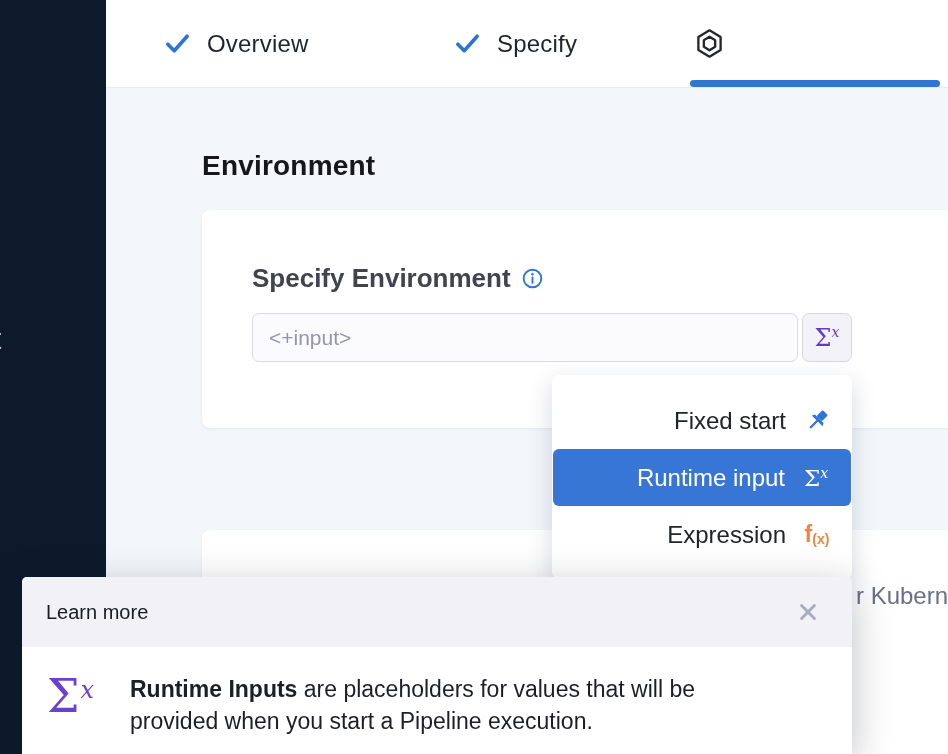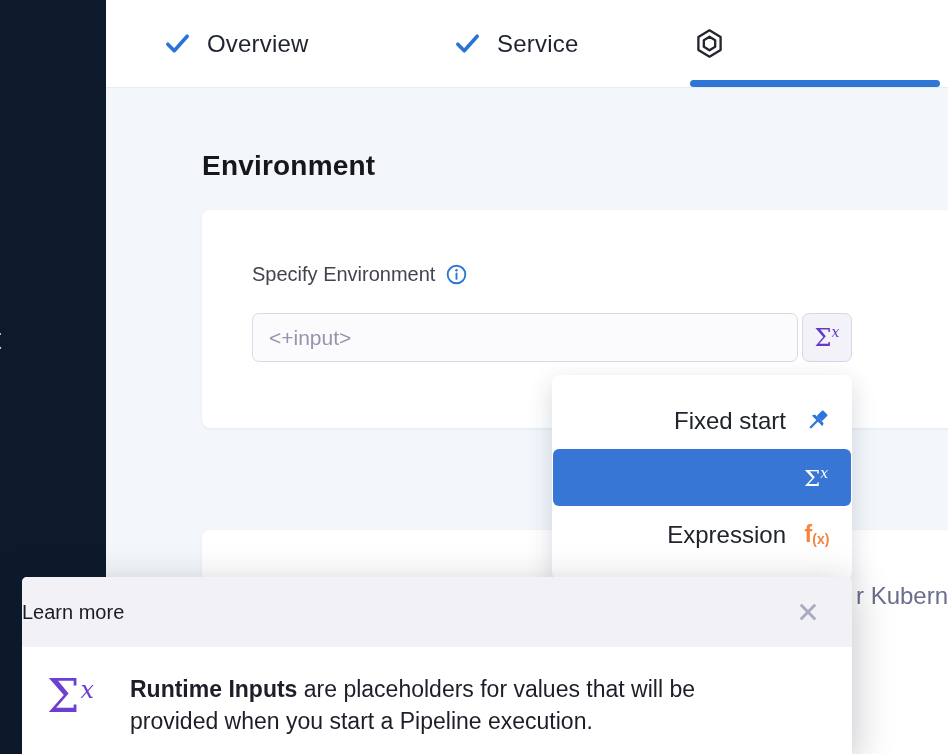--- a/index.html
+++ b/index.html
@@ -22,21 +22,21 @@
   
   .h1{position:absolute;font-size:28px;font-weight:700;color:#16161D;letter-spacing:.2px;}
   #env-heading{left:202px;top:150px;}
   #infra-heading{left:202px;top:470px;z-index:1;}
   .card{position:absolute;background:#ffffff;border-radius:8px;box-shadow:0 1px 3px rgba(40,41,61,.07);}
   #env-card{left:202px;top:210px;width:766px;height:218px;}
   #infra-card{left:202px;top:530px;width:766px;height:224px;border-radius:8px 8px 0 0;z-index:1;}
   #kubern-clip{position:absolute;left:856px;top:582px;font-size:24px;color:#6A6E8C;white-space:nowrap;z-index:6;}
   
   #env-label-row{position:absolute;left:252px;top:263px;display:flex;align-items:center;gap:10px;z-index:2;}
-  #env-label-row .label{font-size:20px;font-weight:400;color:#41444F;}
+  #env-label-row .label{font-size:26px;font-weight:700;color:#41444F;}
   #env-input{position:absolute;left:252px;top:313px;width:546px;height:49px;background:#FBFBFE;
     border:1px solid #D9DAE4;border-radius:7px;font-size:21px;color:#9495AC;
     padding:0 16px;line-height:47px;z-index:2;font-family:"Liberation Sans",sans-serif;}
   #rt-btn{position:absolute;left:802px;top:313px;width:50px;height:49px;background:#F3F2F9;
     border:1px solid #D9D6E6;border-radius:7px;display:flex;align-items:center;justify-content:center;cursor:pointer;z-index:2;}
   .sigma{font-family:"DejaVu Serif",serif;}
   .sigma-x{font-family:"DejaVu Serif",serif;font-style:italic;}
   #rt-btn .sigma{font-size:24px;color:#6438C8;}
   #rt-btn .sigma-x{font-size:14px;color:#6438C8;position:relative;top:-6px;}
   
@@ -48,21 +48,21 @@
   .menu-item .mi-icon{display:flex;align-items:center;justify-content:center;width:34px;}
   .menu-item.selected .sigma{font-size:23px;color:#fff;}
   .menu-item.selected .sigma-x{font-size:14px;color:#fff;position:relative;top:-5px;}
   .fx{color:#F5833D;font-size:23px;font-weight:600;}
   .fx .fx-sub{font-size:14px;position:relative;top:4px;font-weight:700;}
   
   #learn-more{position:absolute;left:22px;top:577px;width:830px;height:177px;background:#ffffff;
     border-radius:5px 5px 0 0;box-shadow:0 10px 40px rgba(20,25,40,.28);z-index:20;}
   #lm-header{position:relative;height:70px;background:#F1F1F6;border-radius:5px 5px 0 0;
     display:flex;align-items:center;}
-  #lm-title{font-size:20px;color:#1B1B26;}
+  #lm-title{margin-left:24px;font-size:20px;color:#1B1B26;}
   #lm-close{position:absolute;right:33px;top:24px;width:22px;height:22px;cursor:pointer;display:flex;}
   #lm-body{position:relative;height:107px;}
   #lm-sigma{position:absolute;left:25px;top:22px;}
   #lm-sigma .sigma{font-size:46px;color:#6B3FD1;}
   #lm-sigma .sigma-x{font-size:24px;color:#6B3FD1;position:relative;top:-14px;left:1px;}
   #lm-text{position:absolute;left:108px;top:26px;width:618px;font-size:23px;line-height:32px;color:#1D1E28;}
   #lm-text b{font-weight:700;}
 </style>
 </head>
 <body>
@@ -81,21 +81,21 @@
           </svg>
       </span>
       <span class="tab-label">Overview</span>
     </div>
     <div class="tab" id="tab-service">
       <span style="display:flex;">
         <svg width="29" height="29" viewBox="0 0 24 24">
             <path d="M4 12.6 L9.3 18 L20 6" fill="none" stroke="#2B74D6" stroke-width="3" stroke-linecap="round" stroke-linejoin="round"></path>
           </svg>
       </span>
-      <span class="tab-label">Service</span>
+      <span class="tab-label">Specify</span>
     </div>
     <div class="tab" id="tab-infrastructure">
       <span style="display:flex;">
         <svg width="31" height="31" viewBox="0 0 24 24">
           <polygon points="12,1.8 20.6,6.9 20.6,17.1 12,22.2 3.4,17.1 3.4,6.9" fill="none" stroke="#23262C" stroke-width="1.8" stroke-linejoin="round"></polygon>
           <polygon points="12,6.8 16.4,9.4 16.4,14.6 12,17.2 7.6,14.6 7.6,9.4" fill="none" stroke="#23262C" stroke-width="1.8" stroke-linejoin="round"></polygon>
         </svg>
       </span>
     </div>
     <div id="tab-underline"></div>
@@ -133,20 +133,21 @@
         <svg width="27" height="27" viewBox="0 0 24 24">
           <g transform="rotate(45 12 12)" fill="#2D74DC">
             <rect x="8.7" y="2.2" width="6.6" height="7.6" rx="1"></rect>
             <path d="M6.6 9.8 h10.8 l1.3 2.6 h-13.4 z"></path>
             <line x1="12" y1="12.6" x2="12" y2="20.4" stroke="#2D74DC" stroke-width="2" stroke-linecap="round"></line>
           </g>
         </svg>
       </span>
     </div>
     <div class="menu-item selected">
+      <span>Runtime input</span>
       <span class="mi-icon">
         <span class="sigma">Σ</span>
           <span class="sigma-x">x</span>
       </span>
     </div>
     <div class="menu-item">
       <span>Expression</span>
       <span class="mi-icon fx">
         <span>f</span>
           <span class="fx-sub">(x)</span>

